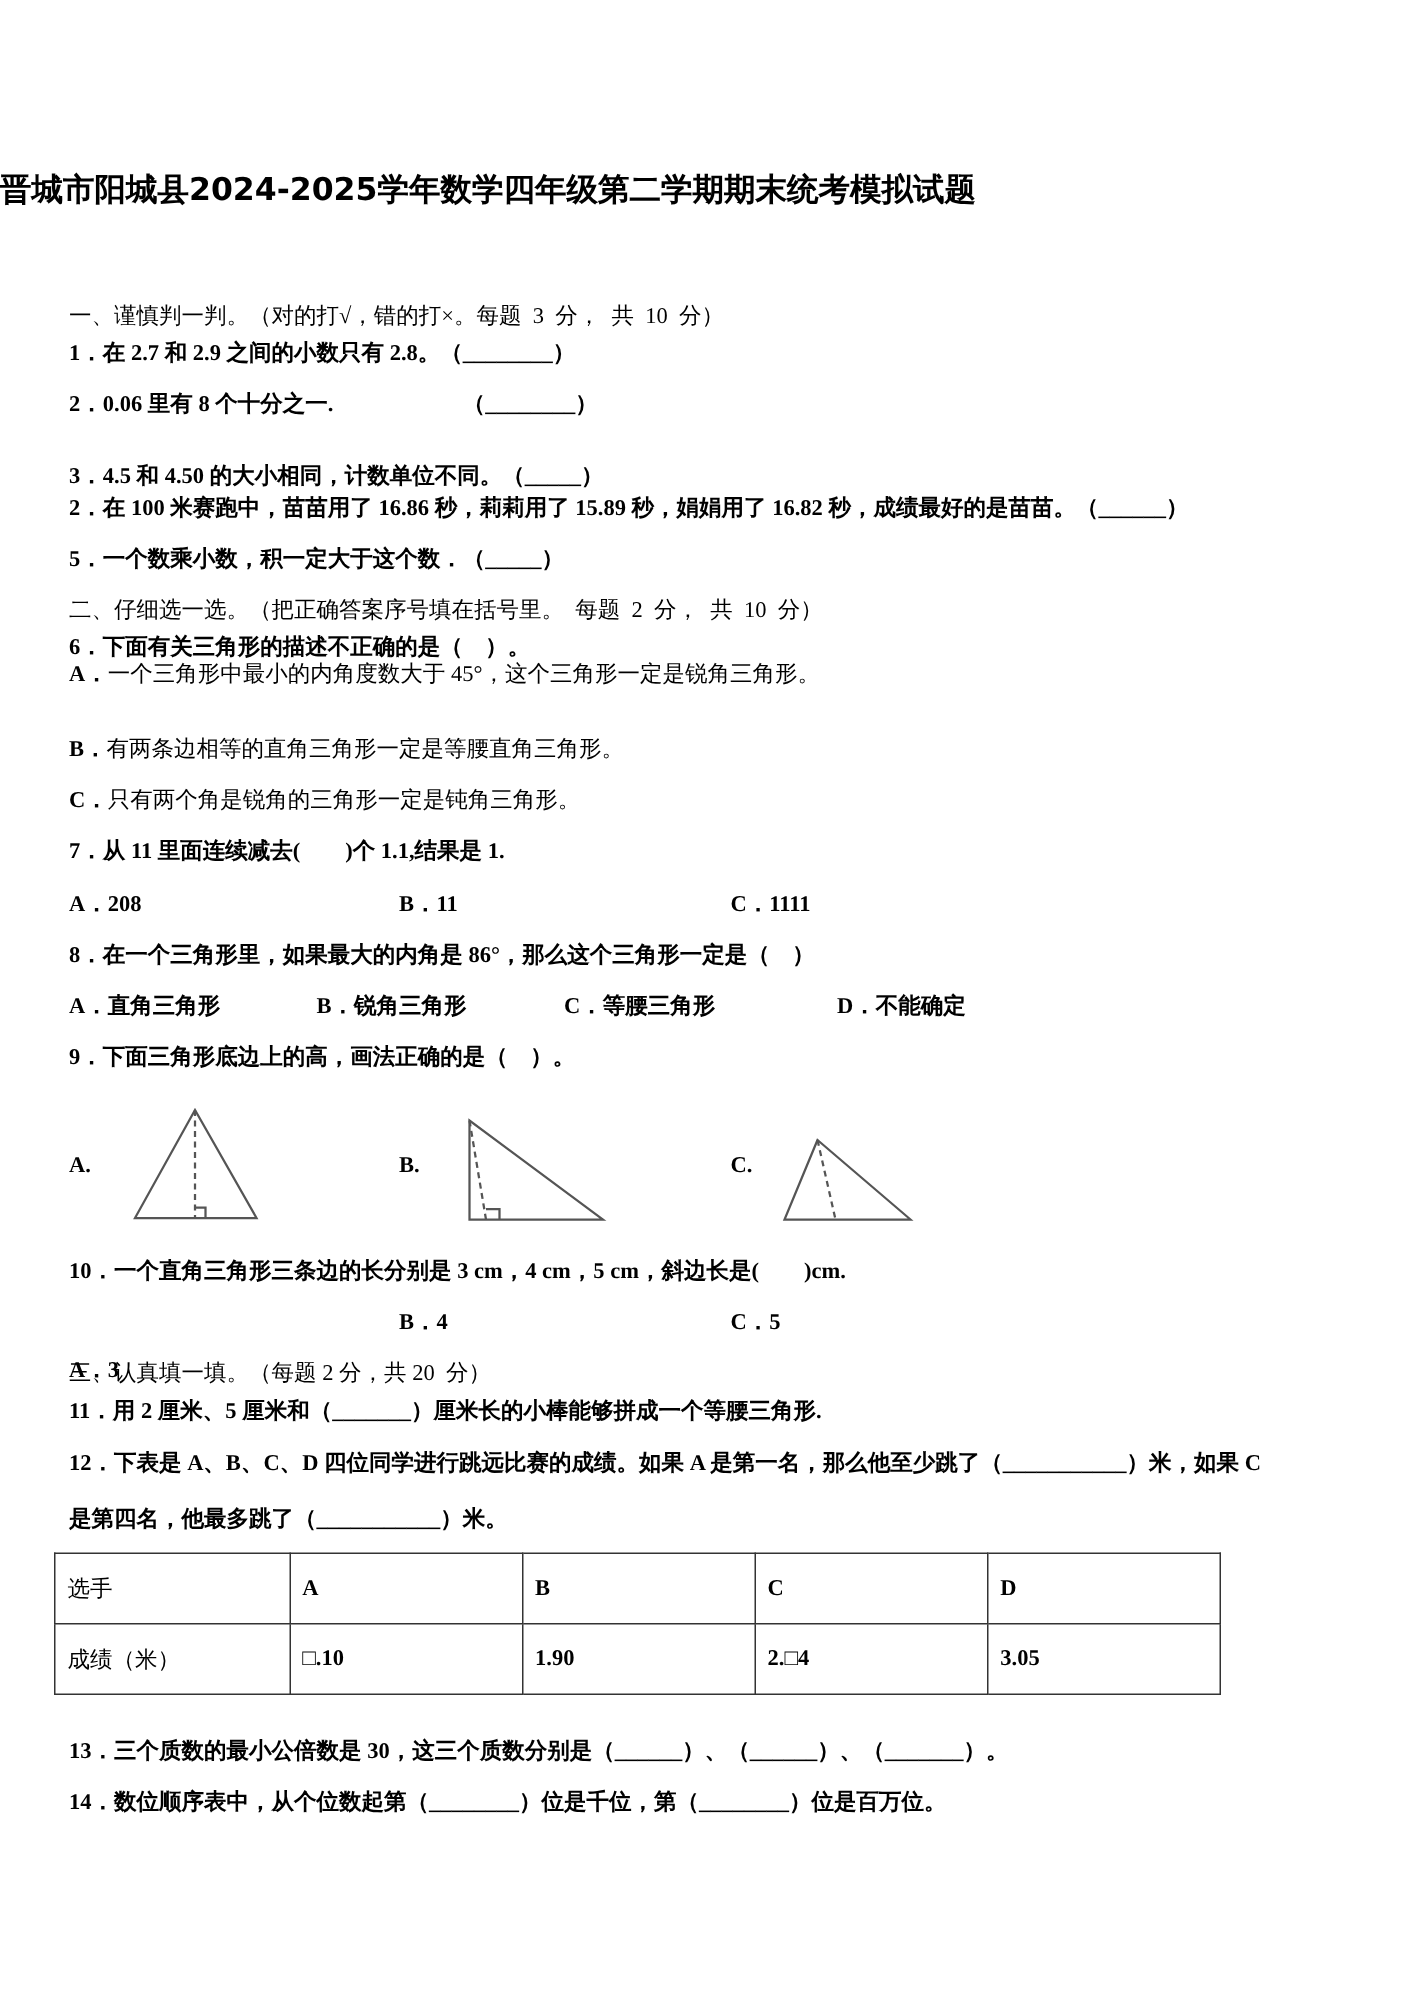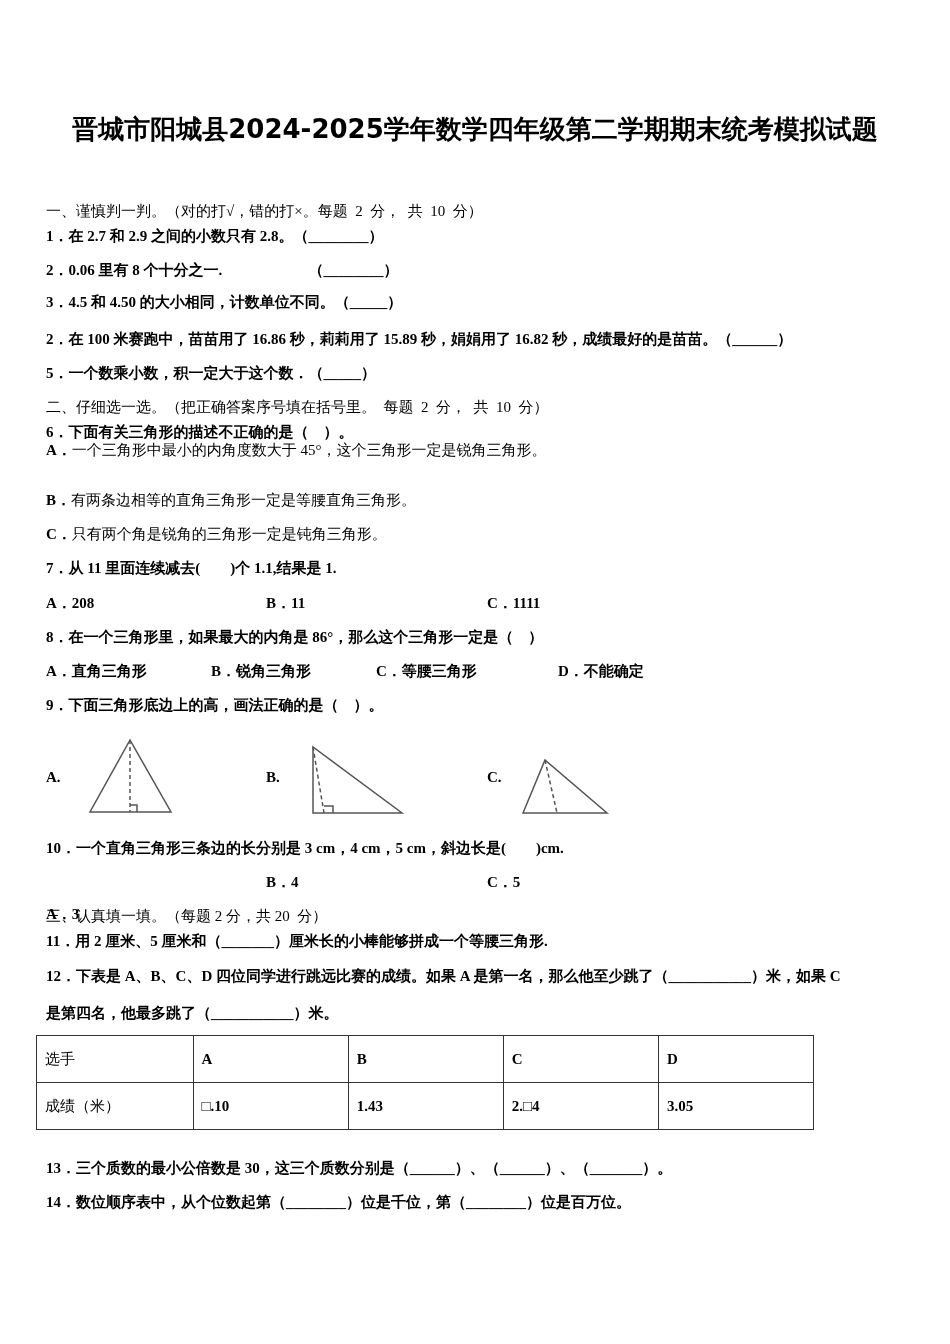--- a/index.html
+++ b/index.html
@@ -1,38 +1,38 @@
 <!DOCTYPE html>
 <html><head>
 <meta charset="utf-8">
 <style>
   html, body { margin:0; padding:0; background:#ffffff; }
   body { width:950px; height:1344px; position:relative; overflow:hidden;
          font-family:"Liberation Serif","DejaVu Serif",serif; color:#000; }
-  .title { position:absolute; top:112px; left:0; width:950px; text-align:center;
+  .title { position:absolute; top:112px; left:0; width:950px; text-align:left;
            font-family:"DejaVu Sans","Liberation Sans",sans-serif; font-weight:bold;
-           font-size:26px; letter-spacing:0px; }
+           font-size:21px; letter-spacing:0px; }
   .line { position:absolute; left:46px; font-size:15px; white-space:pre; line-height:20px; }
   .b { font-weight:bold; }
   .opt { position:absolute; font-size:15px; font-weight:bold; white-space:pre; line-height:20px; }
   .opt .t { font-weight:normal; }
   table.scores { position:absolute; left:36px; top:1035px; width:778px; border-collapse:collapse; }
   table.scores td { border:1.5px solid #333; height:46px; padding:0 1px 0 8px; font-size:15px; vertical-align:middle; width:155px; }
   table.scores td.num { font-weight:bold; }
   svg.tri { position:absolute; overflow:visible; }
 </style>
 </head>
 <body>
 
 <div class="title">晋城市阳城县2024-2025学年数学四年级第二学期期末统考模拟试题</div>
 
-<div class="line" style="top:201px;">一、谨慎判一判。（对的打√，错的打×。每题  2  分，  共  10  分）</div>
+<div class="line" style="top:201px;">一、谨慎判一判。（对的打√，错的打×。每题  3  分，  共  10  分）</div>
 <div class="line b" style="top:226px;text-align:right;">1．在 2.7 和 2.9 之间的小数只有 2.8。（________）</div>
 <div class="line b" style="top:260px;">2．0.06 里有 8 个十分之一.                       （________）</div>
-<div class="line b" style="top:292px;">3．4.5 和 4.50 的大小相同，计数单位不同。（_____）</div>
+<div class="line b" style="top:308px;">3．4.5 和 4.50 的大小相同，计数单位不同。（_____）</div>
 <div class="line b" style="top:329px;">2．在 100 米赛跑中，苗苗用了 16.86 秒，莉莉用了 15.89 秒，娟娟用了 16.82 秒，成绩最好的是苗苗。（______）</div>
 <div class="line b" style="top:363px;">5．一个数乘小数，积一定大于这个数．（_____）</div>
 
 <div class="line" style="top:397px;">二、仔细选一选。（把正确答案序号填在括号里。  每题  2  分，  共  10  分）</div>
 <div class="line b" style="top:422px;">6．下面有关三角形的描述不正确的是（    ）。</div>
 <div class="opt" style="left:46px; top:440px;"><span>A．</span><span class="t b">一个三角形中最小的内角度数大于 45°，这个三角形一定是锐角三角形。</span></div>
 <div class="opt" style="left:46px; top:490px;"><span>B．</span><span class="t b">有两条边相等的直角三角形一定是等腰直角三角形。</span></div>
 <div class="opt" style="left:46px; top:524px;"><span>C．</span><span class="t b">只有两个角是锐角的三角形一定是钝角三角形。</span></div>
 
 <div class="line b" style="top:558px;">7．从 11 里面连续减去(        )个 1.1,结果是 1.</div>
@@ -83,21 +83,21 @@
       <tr>
     <td>选手</td>
     <td class="num">A</td>
     <td class="num">B</td>
     <td class="num">C</td>
     <td class="num">D</td>
   </tr>
   <tr>
     <td>成绩（米）</td>
     <td class="num">□.10</td>
-    <td class="num">1.43</td>
+    <td class="num">1.90</td>
     <td class="num">2.□4</td>
     <td class="num">3.05</td>
   </tr>
 </tbody>
   </table>
 
 <div class="line b" style="top:1158px;">13．三个质数的最小公倍数是 30，这三个质数分别是（______）、（______）、（_______）。</div>
 <div class="line b" style="top:1192px;">14．数位顺序表中，从个位数起第（________）位是千位，第（________）位是百万位。</div>
 
 </body></html>

